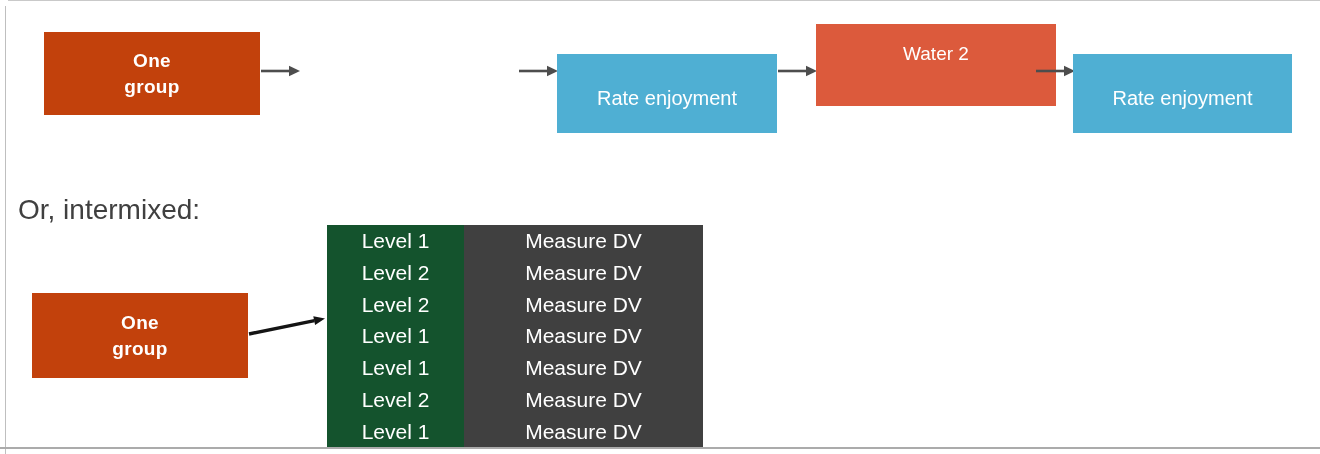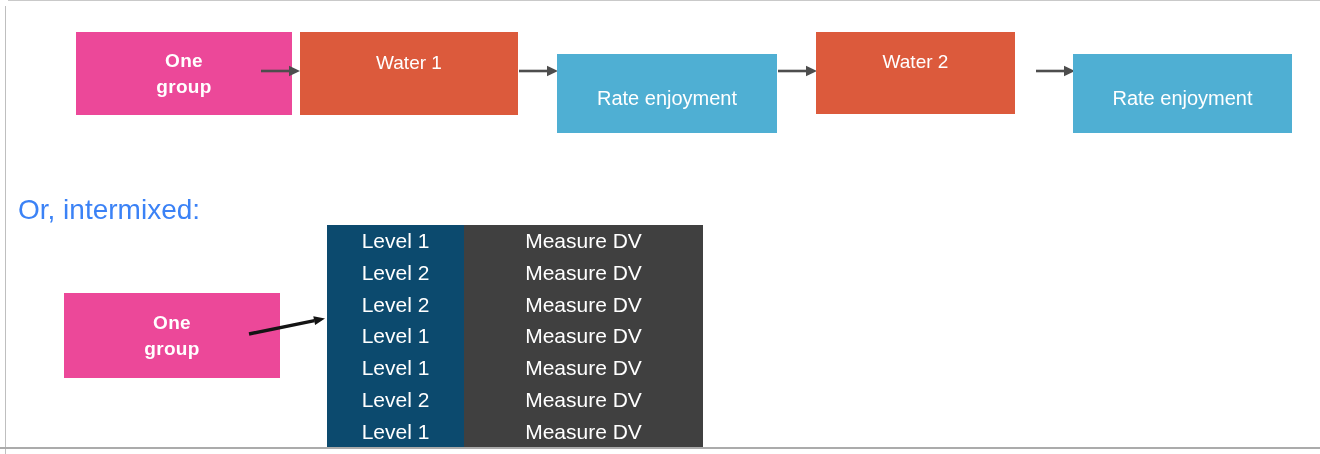--- a/index.html
+++ b/index.html
@@ -14,48 +14,48 @@
   
   .frame-top    { position:absolute; left:8px;  top:0;     width:1312px; height:1px; background:#c9c9c9; }
   .frame-left   { position:absolute; left:5px;  top:6px;   width:1px;    height:448px; background:#bfbfbf; }
   .frame-bottom { position:absolute; left:0;    top:447px; width:1320px; height:2px; background:#ababab; }
 
   .flow-box {
     position:absolute;
     display:flex; align-items:center; justify-content:center;
     color:#ffffff; text-align:center;
   }
-  .box-orange { background:#ec4899;margin-left:32px; }
+  .box-orange { background:#c2410c; }
   .box-red    { background:#dc5a3c; }
   .box-blue   { background:#4fafd3;margin-top:23px; }
 
   .group-label { font-weight:bold; font-size:19px; line-height:1.32; letter-spacing:0.3px; }
   .group-label span { display:block; }
   .water-label { font-size:19px; transform:translateY(-11px); }
   .rate-label  { font-size:20px; transform:translateY(5px); }
 
   .arrow-svg { position:absolute; display:block; }
 
   .section-heading {
     position:absolute; left:18px; top:194px;
-    font-size:28px; color:#3b82f6; font-weight:400;
+    font-size:28px; color:#404040; font-weight:400;
   }
 
   .mix-table {
     position:absolute; left:327px; top:225px;
     width:376px; height:222px;
     display:grid;
     grid-template-columns:137px 239px;
     grid-auto-rows:1fr;
   }
   .mix-cell {
     display:flex; align-items:center; justify-content:center;
     color:#ffffff; font-size:21px; line-height:1;
   }
-  .cell-level   { background:#0c4a6e; }
+  .cell-level   { background:#14532d; }
   .cell-measure { background:#404040; }
 </style>
 </head>
 <body>
 
 <div id="canvas">
 
   <div class="frame-top"></div>
   <div class="frame-left"></div>
   <div class="frame-bottom"></div>
@@ -65,39 +65,36 @@
       <span>One</span>
       <span>group</span>
     </div>
   </div>
 
   <svg class="arrow-svg" style="left:260px; top:63px;" width="40" height="16" viewBox="0 0 40 16">
     <line x1="1" y1="8" x2="30" y2="8" stroke="#4d4d4d" stroke-width="2.6"></line>
     <polygon points="29,2.8 40,8 29,13.2" fill="#4d4d4d"></polygon>
   </svg>
 
-  <div class="flow-box box-red" style="left:300px; top:32px; width:218px; height:83px;">
-    <div class="water-label">Water 1</div>
-  </div>
 
   <svg class="arrow-svg" style="left:518px; top:63px;" width="40" height="16" viewBox="0 0 40 16">
     <line x1="1" y1="8" x2="30" y2="8" stroke="#4d4d4d" stroke-width="2.6"></line>
     <polygon points="29,2.8 40,8 29,13.2" fill="#4d4d4d"></polygon>
   </svg>
 
   <div class="flow-box box-blue" style="left:557px; top:31px; width:220px; height:79px;">
     <div class="rate-label">Rate enjoyment</div>
   </div>
 
   <svg class="arrow-svg" style="left:777px; top:63px;" width="40" height="16" viewBox="0 0 40 16">
     <line x1="1" y1="8" x2="30" y2="8" stroke="#4d4d4d" stroke-width="2.6"></line>
     <polygon points="29,2.8 40,8 29,13.2" fill="#4d4d4d"></polygon>
   </svg>
 
-  <div class="flow-box box-red" style="left:816px; top:32px; width:199px; height:82px;">
+  <div class="flow-box box-red" style="left:816px; top:24px; width:240px; height:82px;">
     <div class="water-label">Water 2</div>
   </div>
 
   <svg class="arrow-svg" style="left:1035px; top:63px;" width="40" height="16" viewBox="0 0 40 16">
     <line x1="1" y1="8" x2="30" y2="8" stroke="#4d4d4d" stroke-width="2.6"></line>
     <polygon points="29,2.8 40,8 29,13.2" fill="#4d4d4d"></polygon>
   </svg>
 
   <div class="flow-box box-blue" style="left:1073px; top:31px; width:219px; height:79px;">
     <div class="rate-label">Rate enjoyment</div>

